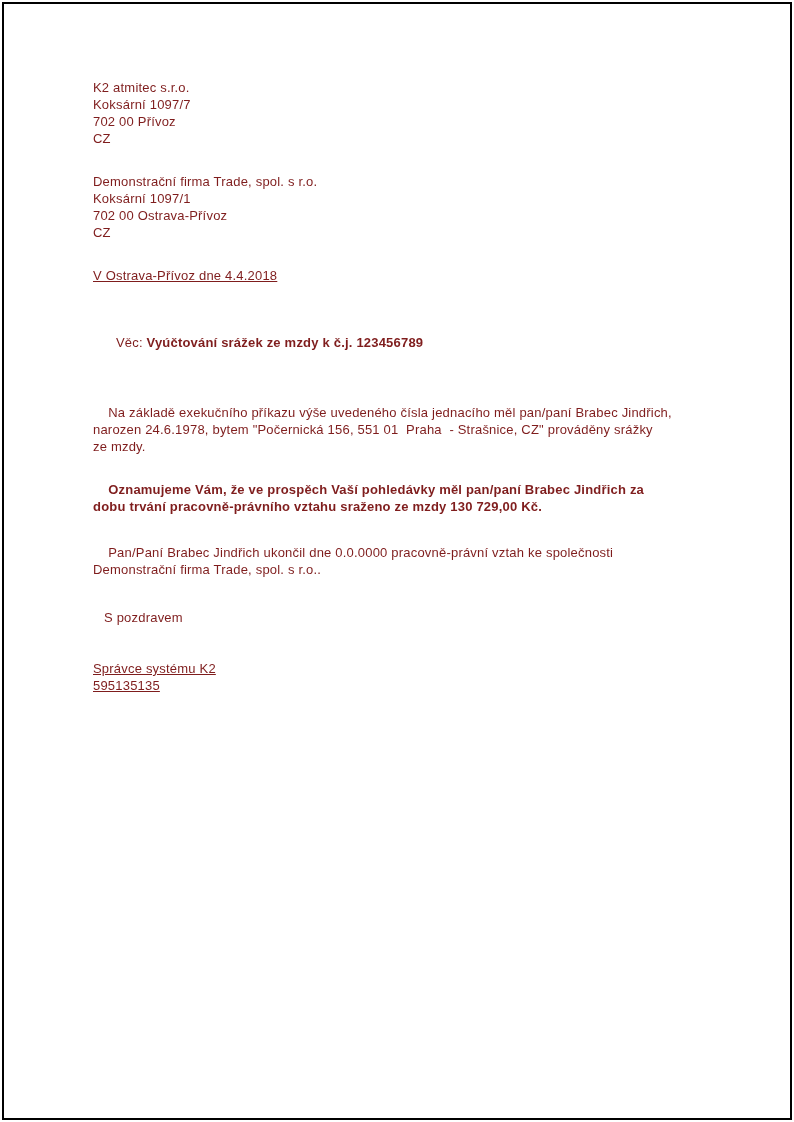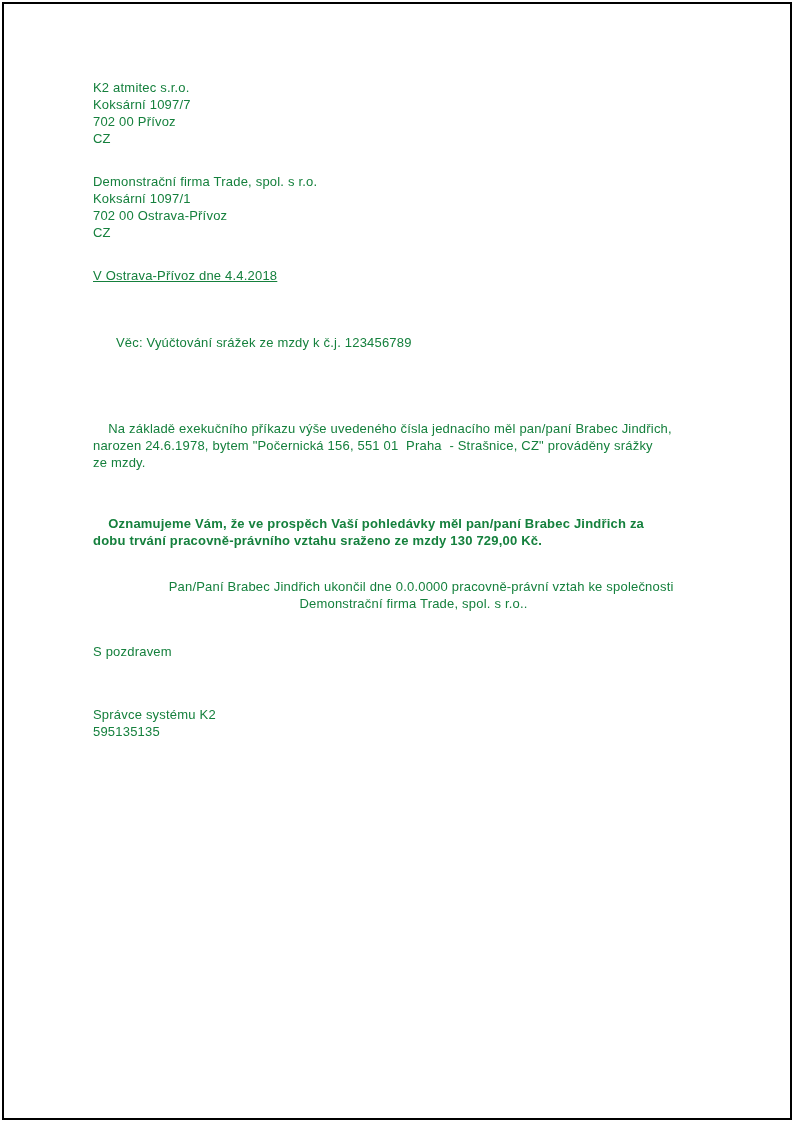--- a/index.html
+++ b/index.html
@@ -17,36 +17,36 @@
   .frame {
     width: 100%;
     height: 100%;
     box-sizing: border-box;
     border: 2px solid #000000;
     padding: 75px 56px 0 89px;
     font-family: "Liberation Sans", "DejaVu Sans", sans-serif;
     font-size: 13px;
     line-height: 17px;
     letter-spacing: 0.2px;
-    color: #15803d;
+    color: #7f1d1d;
     overflow: hidden;
   }
   .block {
     white-space: pre-wrap;
     margin: 0;
   }
   .recipient-address { margin-top: 26px; }
   .dateline          { margin-top: 26px; text-decoration: underline; }
   .subject           { margin-top: 33px; }
-  .para-1            { margin-top: 52px; }
-  .para-2            { margin-top: 44px; font-weight: bold; }
-  .para-3            { margin-top: 29px; text-align: center; }
-  .closing           { margin-top: 31px; }
-  .signature         { margin-top: 46px; }
-  .bold { font-weight: normal; }
+  .para-1            { margin-top: 36px; }
+  .para-2            { margin-top: 26px; font-weight: bold; }
+  .para-3            { margin-top: 29px; }
+  .closing           { margin-top: 31px; margin-left: 11px; }
+  .signature         { margin-top: 34px; text-decoration: underline; }
+  .bold { font-weight: bold; }
 </style>
 </head>
 <body>
 
 <div class="page">
   <div class="frame">
 
     <div class="block sender-address">K2 atmitec s.r.o.
 Koksární 1097/7
 702 00 Přívoz

